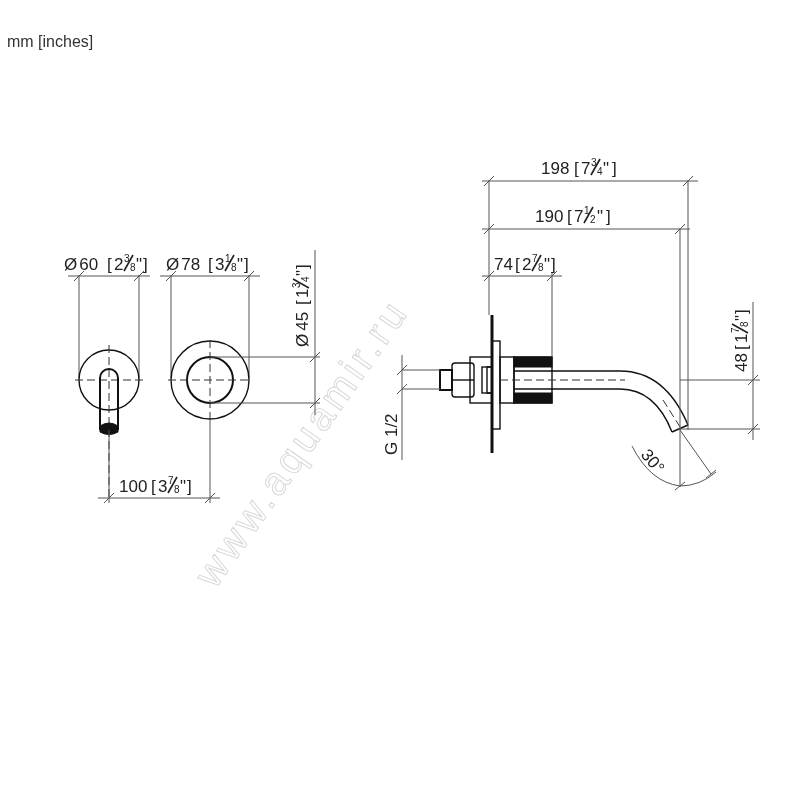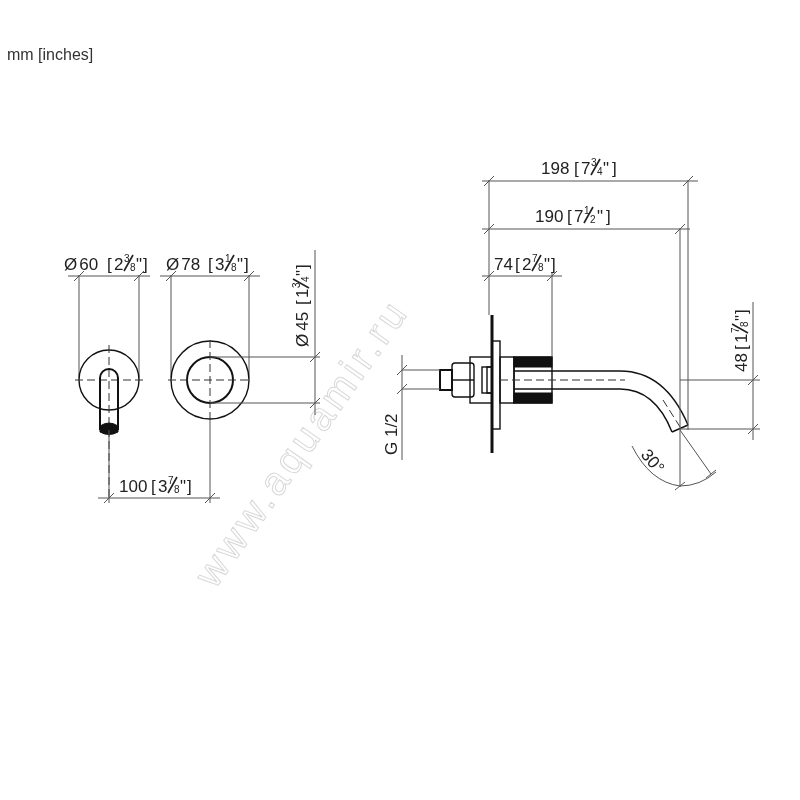--- a/index.html
+++ b/index.html
@@ -1,18 +1,18 @@
 <!DOCTYPE html>
 <html><head>
   <meta charset="utf-8">
   <style>
     html, body { margin: 0; padding: 0; background: #ffffff; }
     body { width: 800px; height: 800px; position: relative; overflow: hidden;
            font-family: "Liberation Sans", "DejaVu Sans", sans-serif; }
-    .units { position: absolute; left: 7px; top: 46px; font-size: 16px; color: #333; text-align: center; }
+    .units { position: absolute; left: 7px; top: 33px; font-size: 16px; color: #333; text-align: center; }
     svg { position: absolute; left: 0; top: 0; }
     .dim { stroke: #555; stroke-width: 1; fill: none; }
     .obj { stroke: #111; stroke-width: 2; fill: none; }
     .objthin { stroke: #111; stroke-width: 1.4; fill: none; }
     .center { stroke: #333; stroke-width: 1; stroke-dasharray: 8 4; fill: none; }
     .fillb { fill: #111; stroke: #111; }
     .txt { font-family: "Liberation Sans", "DejaVu Sans", sans-serif; font-size: 17px; fill: #222; }
     .frac { font-family: "Liberation Sans", "DejaVu Sans", sans-serif; font-size: 10px; fill: #222; }
     .wm { font-family: "Liberation Sans", "DejaVu Sans", sans-serif; font-size: 40px; fill: none;
           stroke: #d8d8d8; stroke-width: 1; letter-spacing: 4px; }

